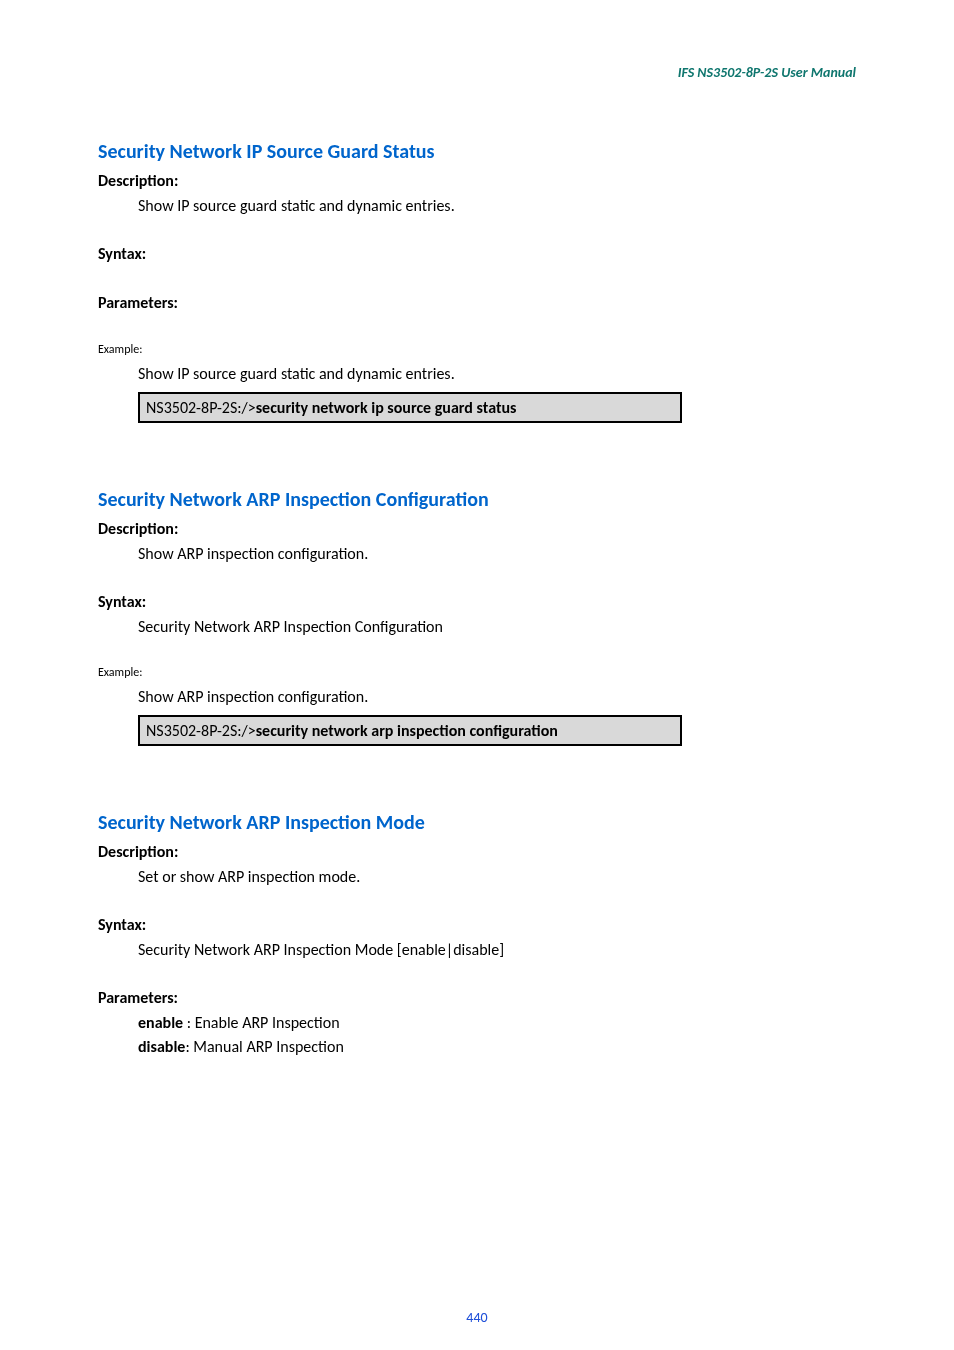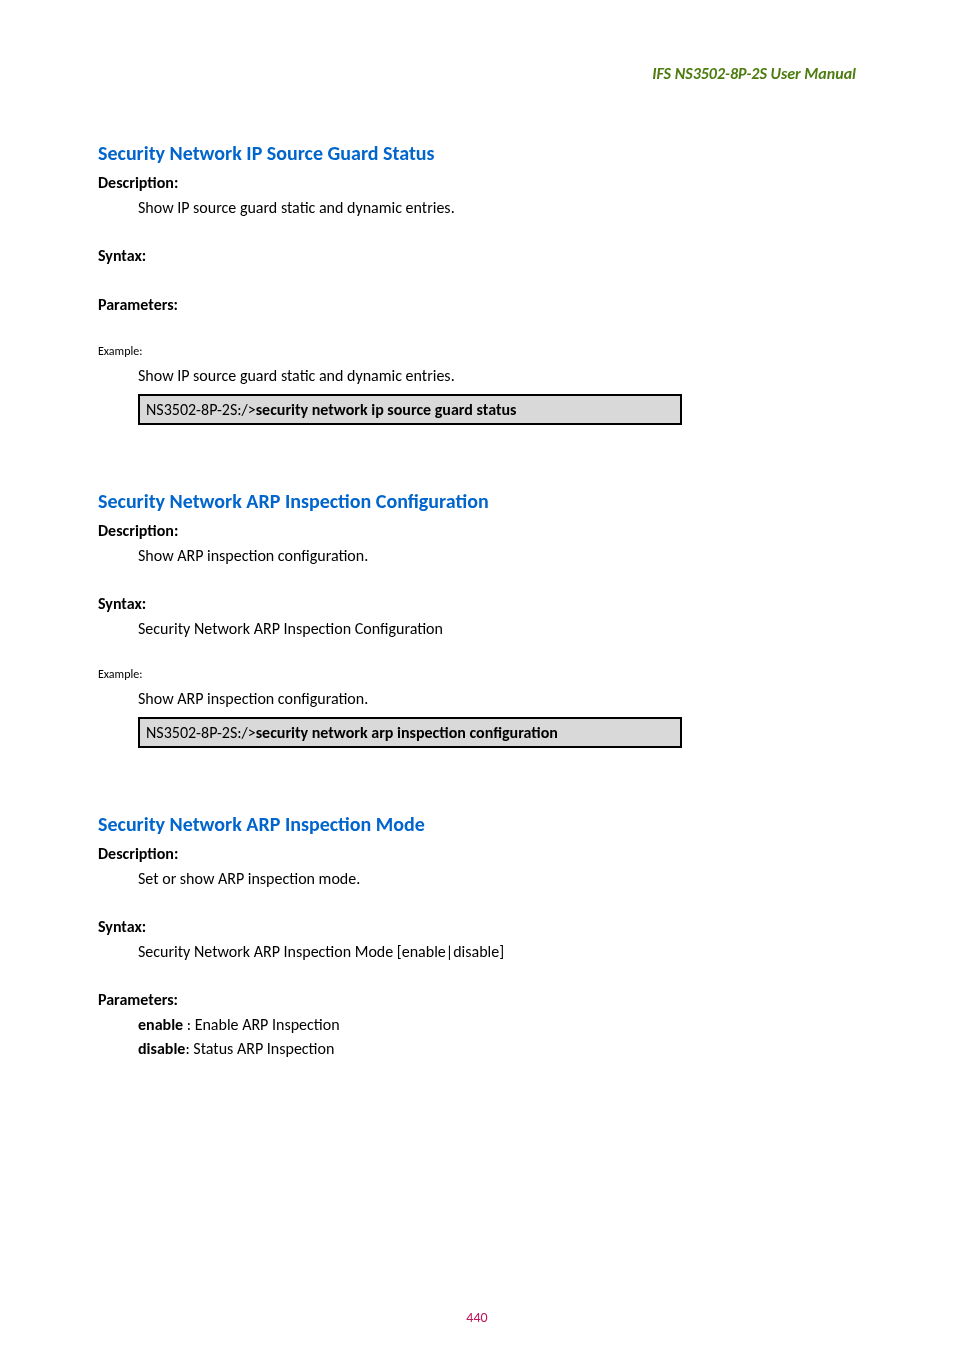--- a/index.html
+++ b/index.html
@@ -14,22 +14,22 @@
     box-sizing: border-box;
     padding: 64px 98px 30px 98px;
     width: 954px;
     min-height: 1350px;
     position: relative;
   }
   .running-header {
     text-align: right;
     font-style: italic;
     font-weight: bold;
-    color: #4d7c0f;
-    font-size: 16px;
+    color: #0f766e;
+    font-size: 14px;
     margin-bottom: 58px;
   }
   .section-title {
     color: #0065CC;
     font-weight: bold;
     font-size: 20px;
     margin: 0 0 4px 0;
   }
   .label {
     font-weight: bold;
@@ -61,21 +61,21 @@
   .code-box .bold {
     font-weight: bold;
   }
   .block {
     margin-bottom: 64px;
   }
   .spacer-md { height: 18px; }
   .pagenum {
     text-align: center;
     font-size: 14px;
-    color: #be185d;
+    color: #1d4ed8;
     position: absolute;
     bottom: 24px;
     left: 0;
     right: 0;
   }
 </style>
 </head>
 <body>
 
 <div class="page">
@@ -129,18 +129,18 @@
     <div class="spacer-md"></div>
     <div class="label">Syntax:</div>
     <div class="indent">Security Network ARP Inspection Mode [enable|disable]</div>
 
     <div class="spacer-md"></div>
     <div class="label">Parameters:</div>
     <div class="indent">
       <span class="bold">enable</span><span> : Enable ARP Inspection</span>
     </div>
     <div class="indent">
-      <span class="bold">disable</span><span>: Status ARP Inspection</span>
+      <span class="bold">disable</span><span>: Manual ARP Inspection</span>
     </div>
   </div>
 
   <div class="pagenum">440</div>
 </div>
 
 </body></html>

